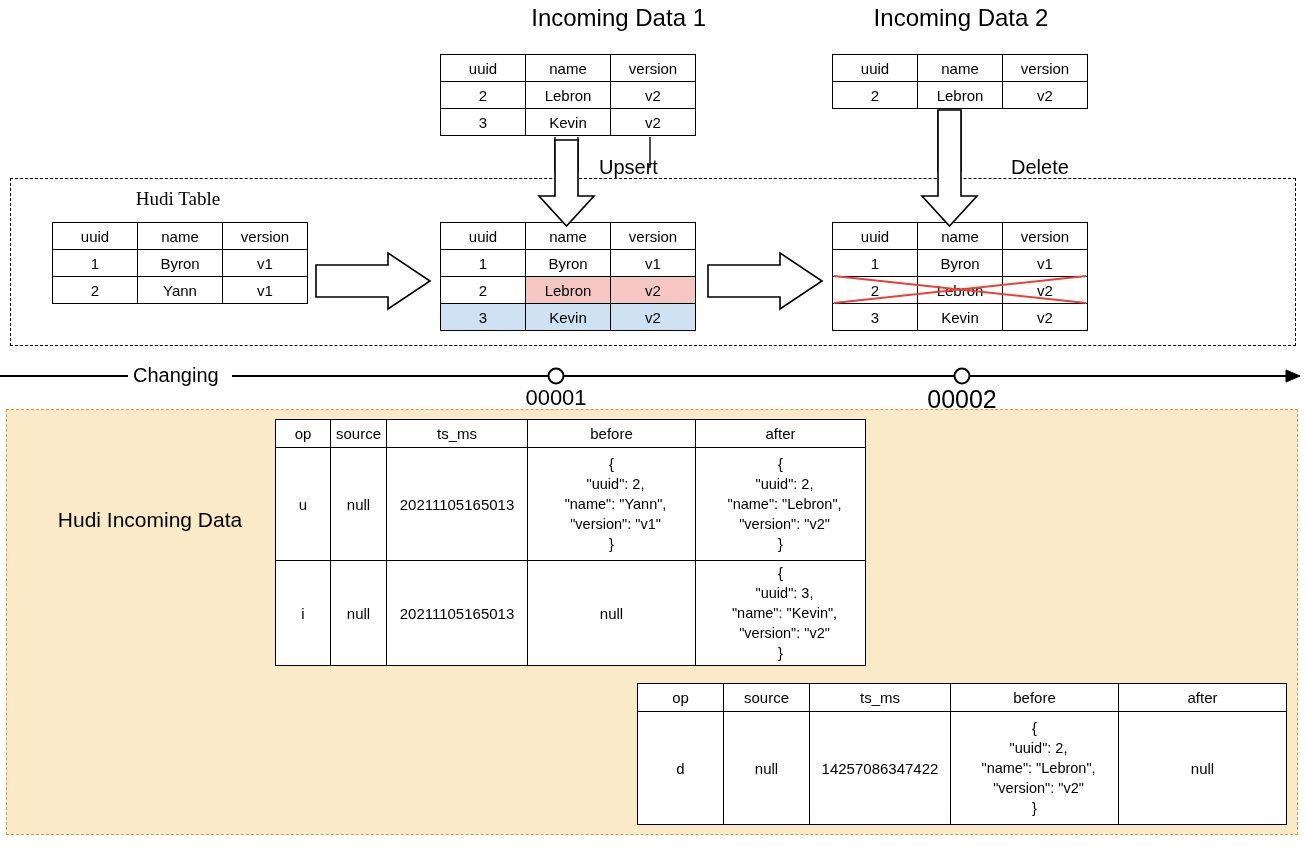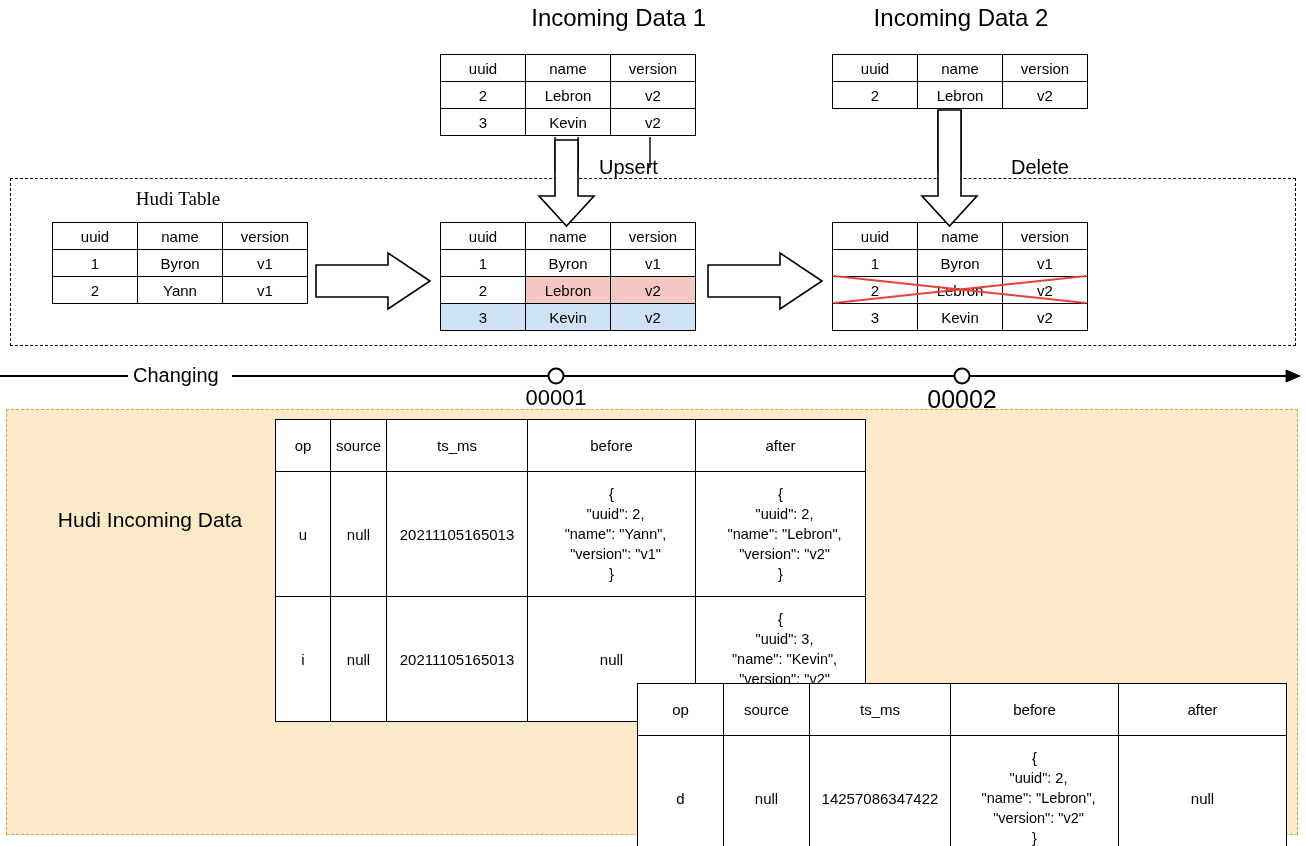--- a/index.html
+++ b/index.html
@@ -55,21 +55,21 @@
     border:1.5px dashed #c9a44a;
     box-sizing:border-box;
   }
 
   
   table.cdc{
     border-collapse:collapse;background:#fff;font-size:15px;
   }
   table.cdc td,table.cdc th{
     border:1.3px solid #000;font-weight:normal;background:#fff;
-    text-align:center;vertical-align:middle;padding:12px 4px;
+    text-align:center;vertical-align:middle;padding:0 4px;
   }
   table.cdc thead td{height:27px;}
   .json{
     text-align:left;white-space:pre;font-size:14.5px;line-height:20px;
     padding-left:4px;
   }
 
   
   svg.overlay{position:absolute;left:0;top:0;width:1306px;height:846px;
     pointer-events:none;overflow:visible;}

